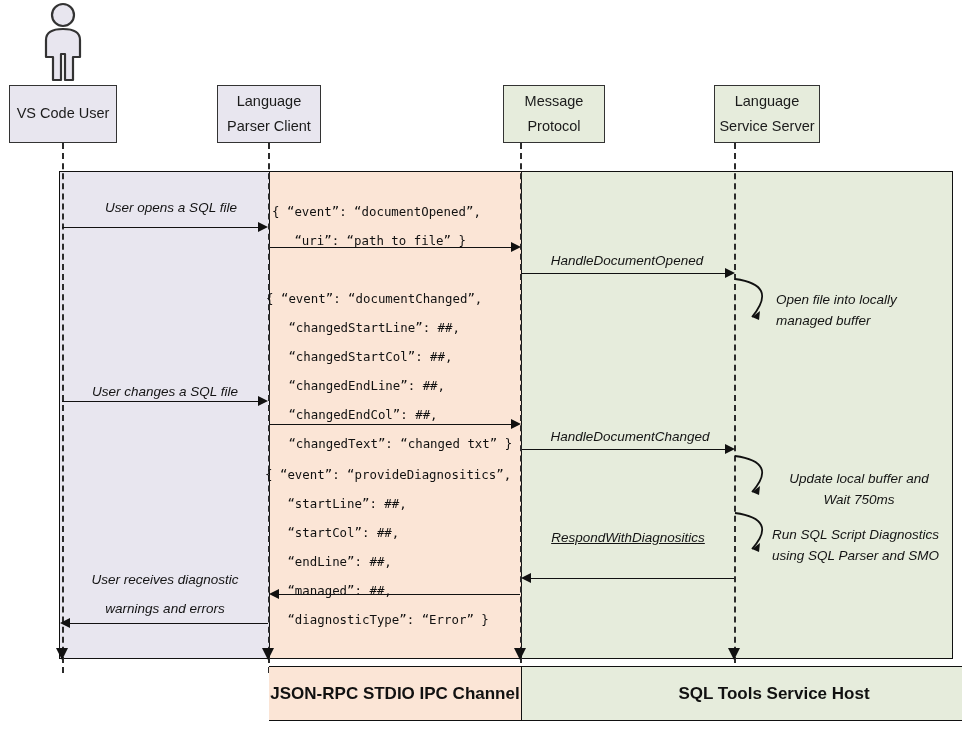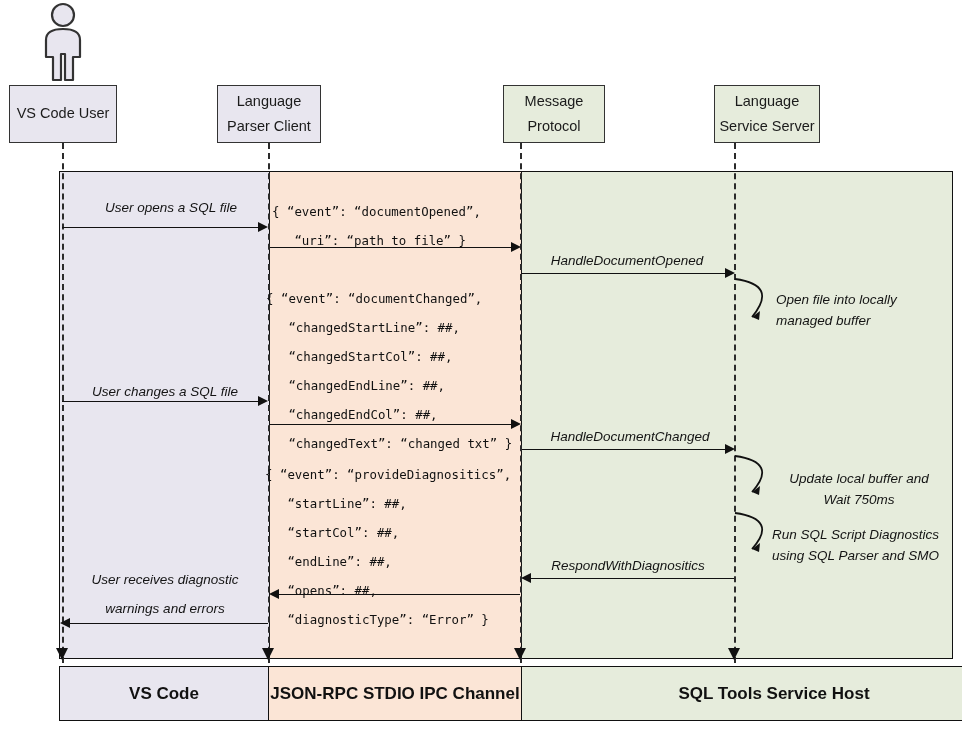--- a/index.html
+++ b/index.html
@@ -227,45 +227,42 @@
     <path d="M5 4 C 34 8, 40 20, 22 40" fill="none" stroke="#111" stroke-width="1.8"></path>
     <polygon points="22,40 30,34 29,43" fill="#111"></polygon>
   </svg>
   <div class="note-label" style="left:772px; top:524px;"><span>Run SQL Script Diagnostics</span><br>
     <span>using SQL Parser and SMO</span></div>
 
   <div class="json-block" style="left:265px; top:461px;"><span>{ “event”: “provideDiagnositics”,</span>
 <span>   “startLine”: ##,</span>
 <span>   “startCol”: ##,</span>
 <span>   “endLine”: ##,</span>
-<span>   “opens”: ##,</span>
+<span>   “managed”: ##,</span>
 <span>   “diagnosticType”: “Error” }</span></div>
 
-  <div class="msg-label" style="left:522px; top:558px; width:212px;">RespondWithDiagnositics</div>
+  <div class="msg-label" style="left:522px; top:530px; width:212px;text-decoration:underline;">RespondWithDiagnositics</div>
   <div class="arrow" style="left:531px; top:578px; width:203px;"></div>
   <div class="ah ah-left" style="left:521px; top:573px;"></div>
 
   <div class="arrow" style="left:279px; top:594px; width:241px;"></div>
   <div class="ah ah-left" style="left:269px; top:589px;"></div>
 
   <div class="msg-label" style="left:62px; top:572px; width:206px;">User receives diagnostic</div>
   <div class="msg-label" style="left:62px; top:601px; width:206px;">warnings and errors</div>
   <div class="arrow" style="left:70px; top:623px; width:198px;"></div>
   <div class="ah ah-left" style="left:60px; top:618px;"></div>
 
   <svg class="loop" style="left:0px; top:648px;" width="962" height="22" viewBox="0 0 962 22">
     <polygon points="56,0 68,0 62,12" fill="#111"></polygon>
     <polygon points="262,0 274,0 268,12" fill="#111"></polygon>
     <polygon points="514,0 526,0 520,12" fill="#111"></polygon>
     <polygon points="728,0 740,0 734,12" fill="#111"></polygon>
   </svg>
 
-  <div class="footer grey" style="left:59px; top:666px; width:210px; height:55px;">
-    <span>VS Code</span>
-  </div>
   <div class="footer orange" style="left:269px; top:666px; width:252px; height:55px;">
     <span>JSON-RPC STDIO IPC Channel</span>
   </div>
   <div class="footer green" style="left:521px; top:666px; width:506px; height:55px;">
     <span>SQL Tools Service Host</span>
   </div>
 
 </div>
 
 </body></html>

